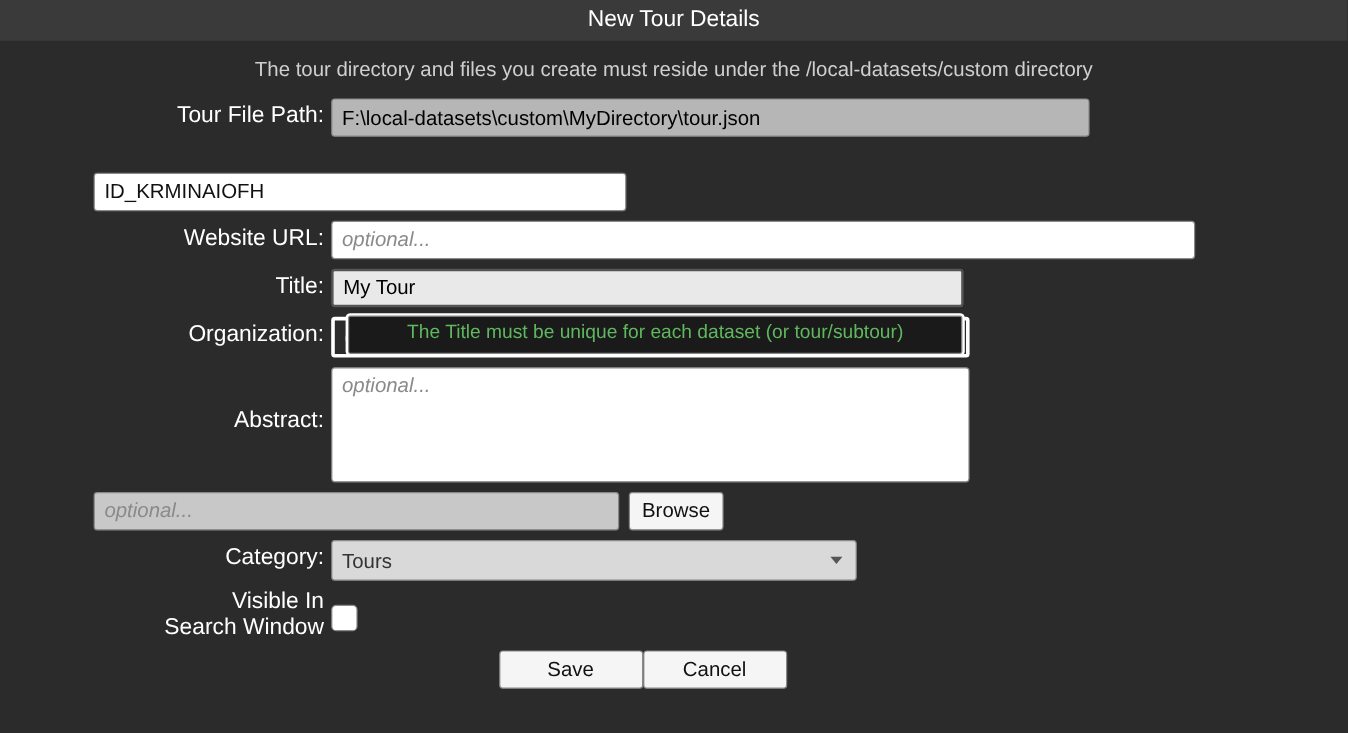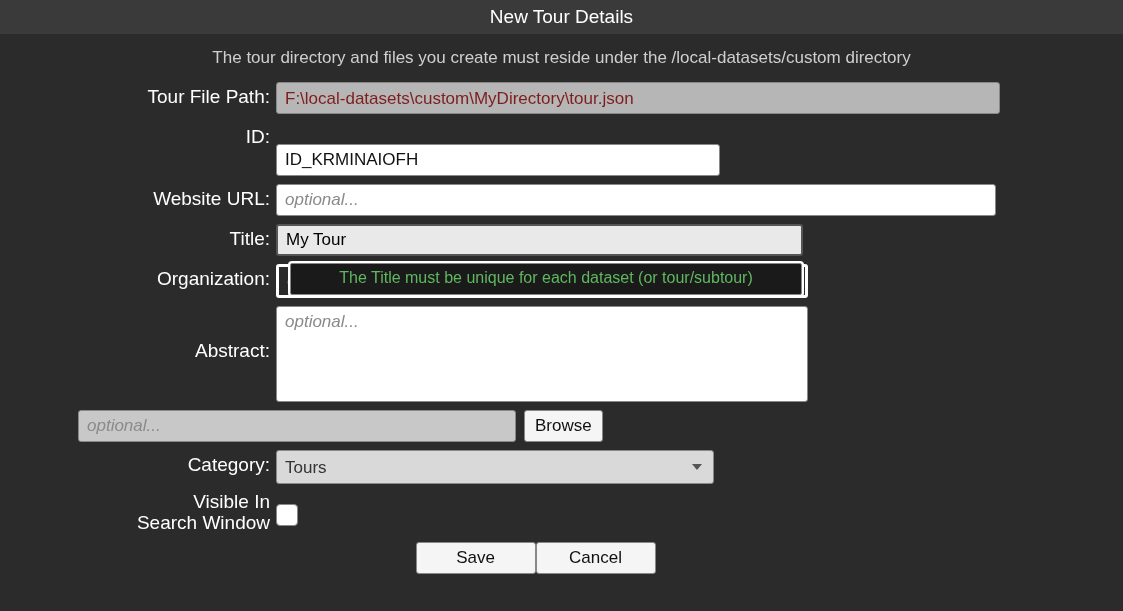--- a/index.html
+++ b/index.html
@@ -59,22 +59,22 @@
   input[type=text].txt, .txt-ro, textarea.txt, select.sel {
     font-family: Arial, Helvetica, sans-serif;
     font-size: 17px;
     padding: 5px 8px;
     border: 1px solid #888;
     border-radius: 3px;
     box-sizing: border-box;
   }
   .txt-ro {
     background: #b6b6b6;
-    color: #7f1d1d;
-    width: 724px;
+    color: #000000;
+    width: 632px;
     height: 32px;
     line-height: 22px;
   }
   .txt-white {
     background: #ffffff;
     color: #111;
   }
   input::placeholder, textarea::placeholder {
     color: #8a8a8a;
     font-style: italic;
@@ -161,21 +161,20 @@
 <div class="form">
 
   <div class="row">
     <div class="lbl">Tour File Path:</div>
     <div class="fieldcell">
       <div class="txt-ro" id="f-path">F:\local-datasets\custom\MyDirectory\tour.json</div>
     </div>
   </div>
 
   <div class="row">
-    <div class="lbl">ID:</div>
     <div class="fieldcell">
       <input type="text" class="txt txt-white" id="f-id" value="ID_KRMINAIOFH" style="">
     </div>
   </div>
 
   <div class="row">
     <div class="lbl">Website URL:</div>
     <div class="fieldcell">
       <input type="text" class="txt txt-white" id="f-url" placeholder="optional..." style="">
     </div>

